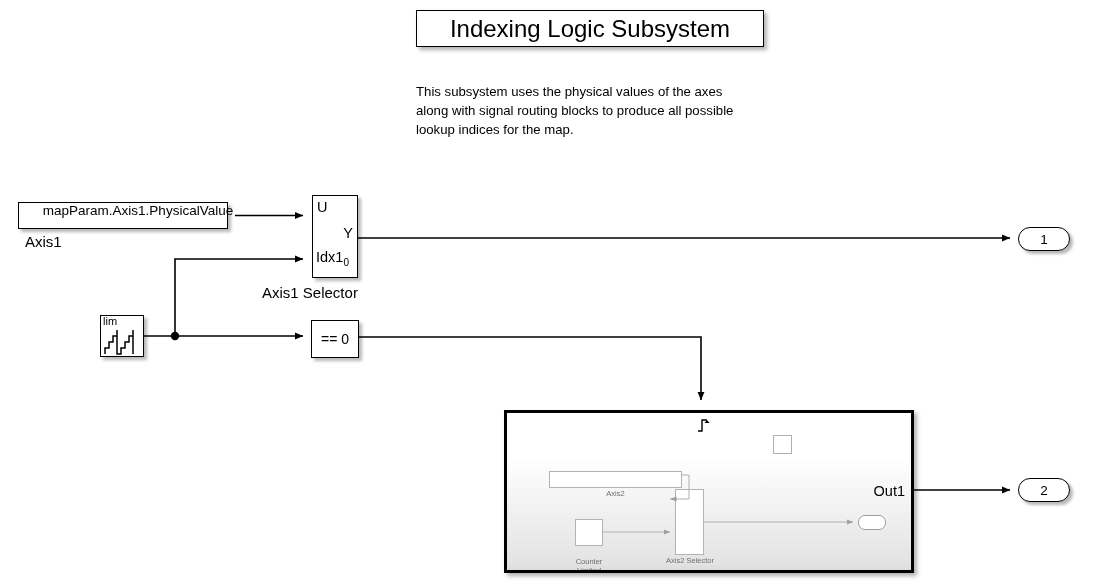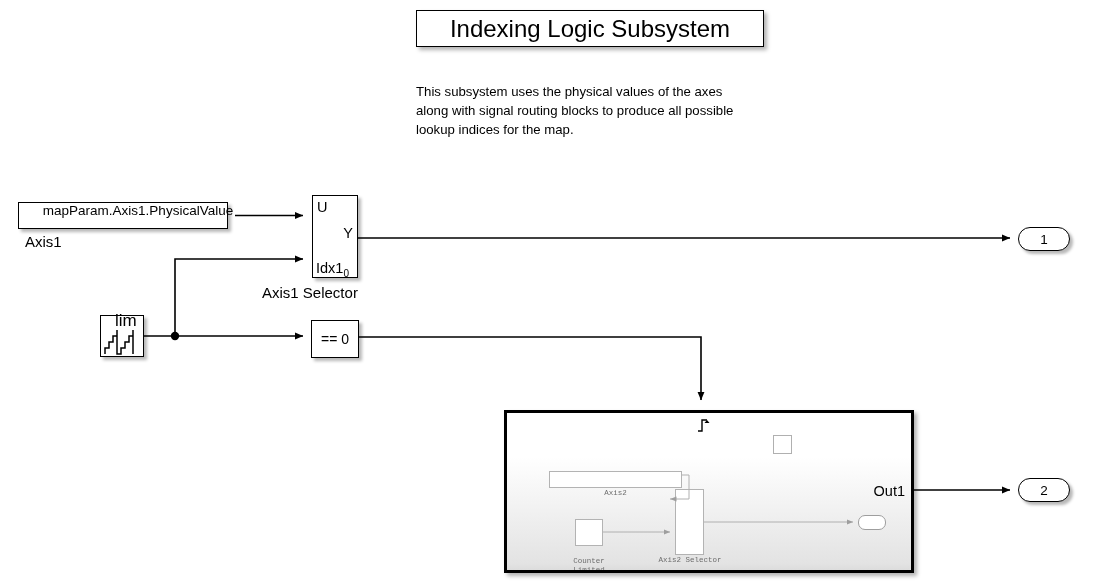--- a/index.html
+++ b/index.html
@@ -73,42 +73,42 @@
   #const-axis1 .txt { font-size: 13.5px; white-space: nowrap; }
   #label-axis1 { left: 25px; top: 233px; width: 210px; }
 
   
   #blk-lim {
     left: 100px; top: 315px;
     width: 44px; height: 42px;
   }
   #blk-lim .lim-word {
     position: absolute;
-    left: 14px; top: -1px;
-    font-size: 17px;
+    left: 2px; top: -1px;
+    font-size: 11px;
     line-height: 12px;
   }
   #blk-lim svg { position: absolute; left: 3px; top: 11px; }
 
   
   #blk-eq0 {
     left: 311px; top: 320px;
     width: 48px; height: 38px;
     display: flex; align-items: center; justify-content: center;
   }
   #blk-eq0 .txt { font-size: 14px; }
 
   
   #blk-sel {
     left: 312px; top: 195px;
     width: 46px; height: 83px;
   }
   #sel-u  { position:absolute; left: 4px;  top: 3px;  font-size: 14.5px; }
   #sel-y  { position:absolute; right: 4px; top: 29px; font-size: 14.5px; }
-  #sel-idx{ position:absolute; left: 3px;  top: 64px; font-size: 14.5px; white-space: nowrap; }
+  #sel-idx{ position:absolute; left: 3px;  top: 53px; font-size: 14.5px; white-space: nowrap; }
   #sel-idx sub { font-size: 10px; vertical-align: baseline; position: relative; top: 4px; }
   #label-sel { left: 262px; top: 284px; width: 146px; }
 
   
   #subsys {
     left: 504px; top: 410px;
     width: 410px; height: 163px;
     border: 3px solid #000;
     background: linear-gradient(to bottom, #ffffff 0%, #ffffff 28%, #e3e3e3 96%, #dcdcdc 100%);
     box-shadow: 3px 3px 4px rgba(0,0,0,0.30);
@@ -132,21 +132,20 @@
     border: 1px solid #b3b3b3;
     box-sizing: border-box;
   }
   .inner-label {
     position: absolute;
     font-size: 7.5px;
     color: #6d6d6d;
     text-align: center;
     white-space: nowrap;
     line-height: 9px;
-    font-family: Liberation Mono, monospace;
   }
   #inner-axis2   { left: 42px;  top: 58px;  width: 133px; height: 17px; }
   #lbl-axis2     { left: 42px;  top: 76px;  width: 133px; }
   #inner-counter { left: 68px;  top: 106px; width: 28px;  height: 27px; }
   #lbl-counter   { left: 52px;  top: 144px; width: 60px; }
   #inner-sel2    { left: 168px; top: 76px;  width: 29px;  height: 66px; }
   #lbl-sel2      { left: 140px; top: 143px; width: 86px; }
   #inner-empty   { left: 266px; top: 22px;  width: 17px;  height: 17px; background:#fff; border:1.5px solid #b0b0b0; }
   #inner-outport {
     left: 351px; top: 102px; width: 26px; height: 13px;

